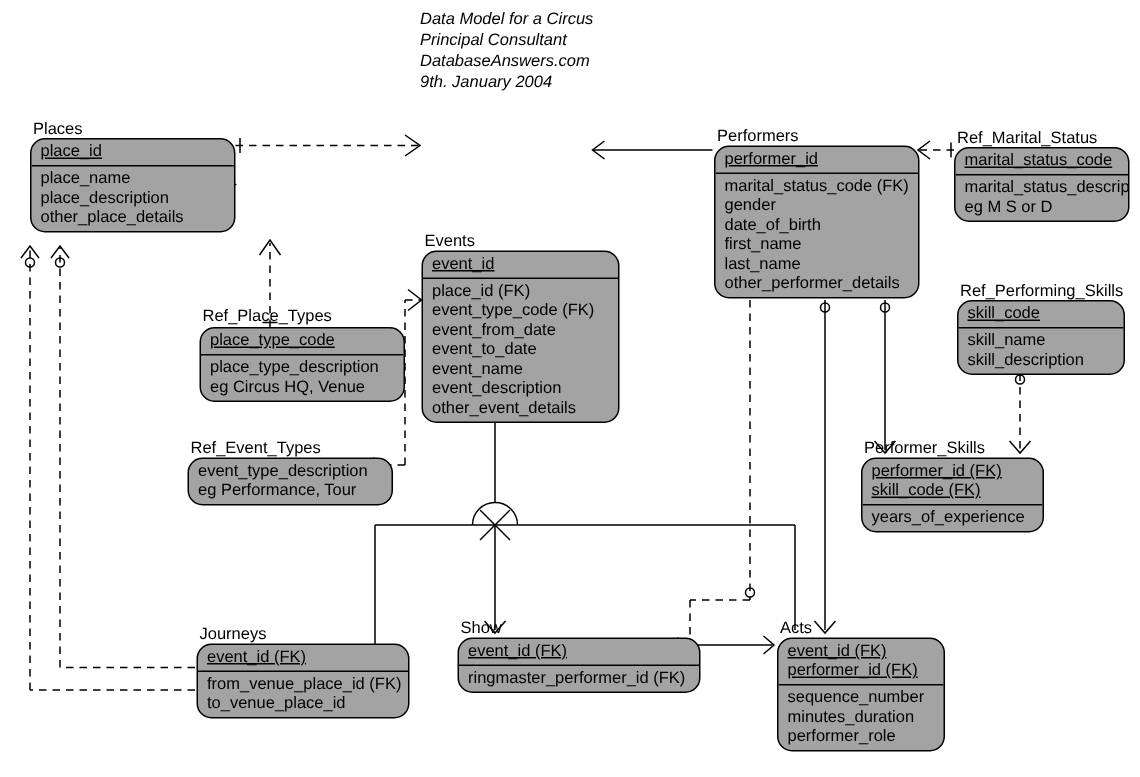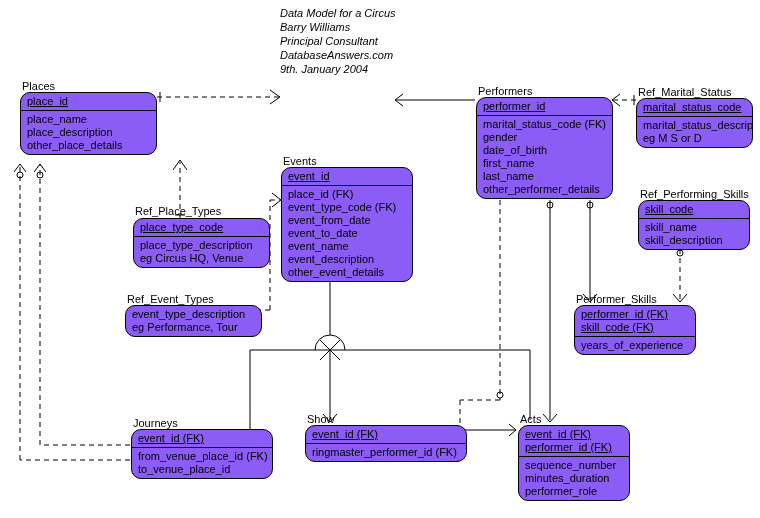--- a/index.html
+++ b/index.html
@@ -17,21 +17,21 @@
   .title-block {
     position: absolute;
     left: 280px;
     top: 6px;
     line-height: 14px;
     font-style: italic;
   }
   .entity {
     position: absolute;
     border: 1px solid #000;
-    background: #8b5cf6;
+    background: #a3a3a3;
     border-radius: 10px;
     overflow: hidden;
   }
   .entity-title {
     position: absolute;
     font-size: 11px;
   }
   .section {
     border-bottom: 1px solid #000;
     padding: 2px 6px;
@@ -50,21 +50,20 @@
     stroke-width: 1;
     fill: none;
   }
   svg .dash { stroke-dasharray: 5 4; }
 </style>
 </head>
 <body>
 
 <div class="title-block">
   <div>Data Model for a Circus</div>
-  <div>Barry Williams</div>
   <div>Principal Consultant</div>
   <div>DatabaseAnswers.com</div>
   <div>9th. January 2004</div>
 </div>
 
 <svg class="connectors">
 
   <line class="dash" x1="157" y1="97" x2="280" y2="97"></line>
   <polyline points="270,90 280,97 270,104"></polyline>
   <line x1="160" y1="92" x2="160" y2="102"></line>

